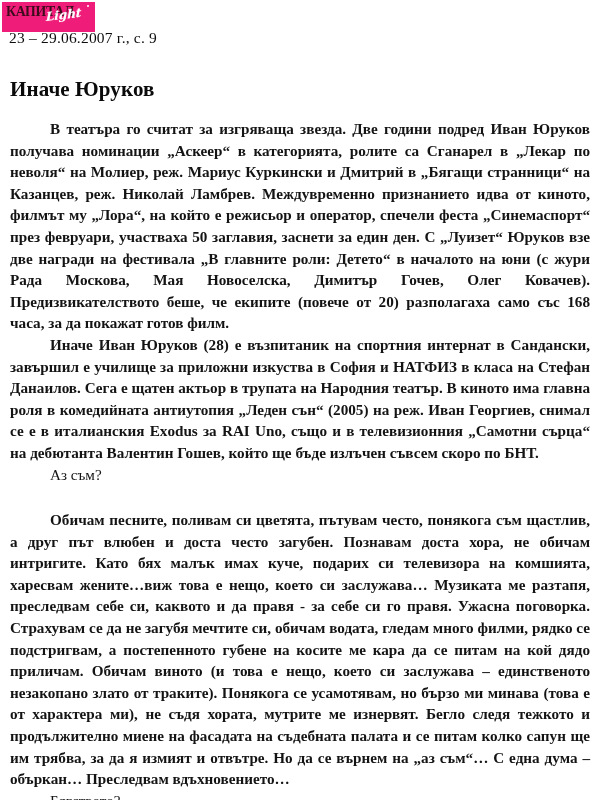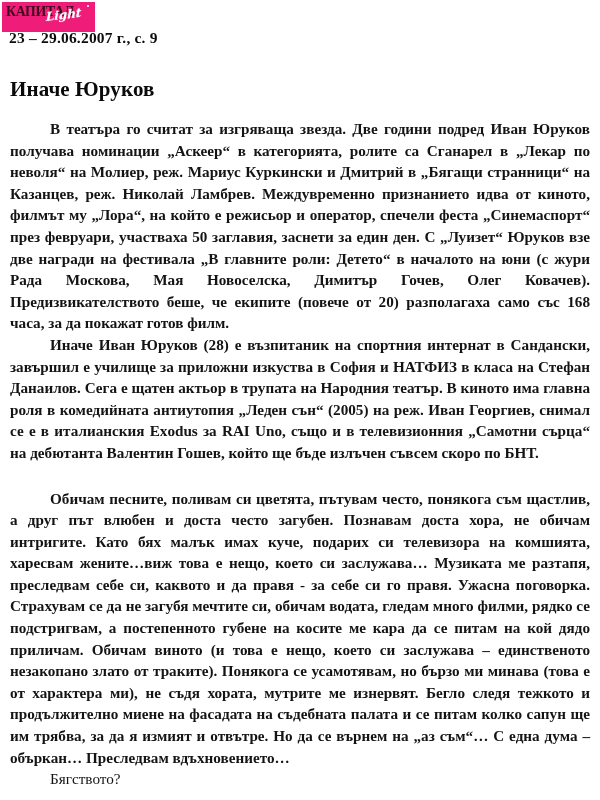--- a/index.html
+++ b/index.html
@@ -73,21 +73,21 @@
     white-space: nowrap;
     text-shadow: 0 0 1px rgba(255,255,255,0.6);
   }
 
   
   .dateline {
     position: absolute;
     left: 9px;
     top: 29px;
     font-family: "Liberation Serif", "DejaVu Serif", serif;
-    font-weight: bold;
+    font-weight: normal;
     font-size: 15.5px;
     line-height: 18px;
     color: #0d0d0d;
     white-space: nowrap;
     letter-spacing: 0.2px;
   }
 
   
   .headline {
     position: absolute;
@@ -142,17 +142,18 @@
     <span class="script">Light</span>
   </div>
 
   <div class="dateline">23 – 29.06.2007 г., с. 9</div>
 
   <h1 class="headline">Иначе Юруков</h1>
 
   <div class="body-col">
     <p class="para indent">В театъра го считат за изгряваща звезда. Две години подред Иван Юруков получава номинации „Аскеер“ в категорията, ролите са Сганарел в „Лекар по неволя“ на Молиер, реж. Мариус Куркински и Дмитрий в „Бягащи странници“ на Казанцев, реж. Николай Ламбрев. Междувременно признанието идва от киното, филмът му „Лора“, на който е режисьор и оператор, спечели феста „Синемаспорт“ през февруари, участваха 50 заглавия, заснети за един ден. С „Луизет“ Юруков взе две награди на фестивала „В главните роли: Детето“ в началото на юни (с жури Рада Москова, Мая Новоселска, Димитър Гочев, Олег Ковачев). Предизвикателството беше, че екипите (повече от 20) разполагаха само със 168 часа, за да покажат готов филм.</p>
     <p class="para indent">Иначе Иван Юруков (28) е възпитаник на спортния интернат в Сандански, завършил е училище за приложни изкуства в София и НАТФИЗ в класа на Стефан Данаилов. Сега е щатен актьор в трупата на Народния театър. В киното има главна роля в комедийната антиутопия „Леден сън“ (2005) на реж. Иван Георгиев, снимал се е в италианския Exodus за RAI Uno, също и в телевизионния „Самотни сърца“ на дебютанта Валентин Гошев, който ще бъде излъчен съвсем скоро по БНТ.</p>
+    <p class="plain spacer-before">Аз съм?</p>
     <p class="para indent spacer-before">Обичам песните, поливам си цветята, пътувам често, понякога съм щастлив, а друг път влюбен и доста често загубен. Познавам доста хора, не обичам интригите. Като бях малък имах куче, подарих си телевизора на комшията, харесвам жените…виж това е нещо, което си заслужава… Музиката ме разтапя, преследвам себе си, каквото и да правя - за себе си го правя. Ужасна поговорка. Страхувам се да не загубя мечтите си, обичам водата, гледам много филми, рядко се подстригвам, а постепенното губене на косите ме кара да се питам на кой дядо приличам. Обичам виното (и това е нещо, което си заслужава – единственото незакопано злато от траките). Понякога се усамотявам, но бързо ми минава (това е от характера ми), не съдя хората, мутрите ме изнервят. Бегло следя тежкото и продължително миене на фасадата на съдебната палата и се питам колко сапун ще им трябва, за да я измият и отвътре. Но да се върнем на „аз съм“… С една дума – объркан… Преследвам вдъхновението…</p>
     <p class="plain">Бягството?</p>
   </div>
 
 </div>
 
 </body></html>

